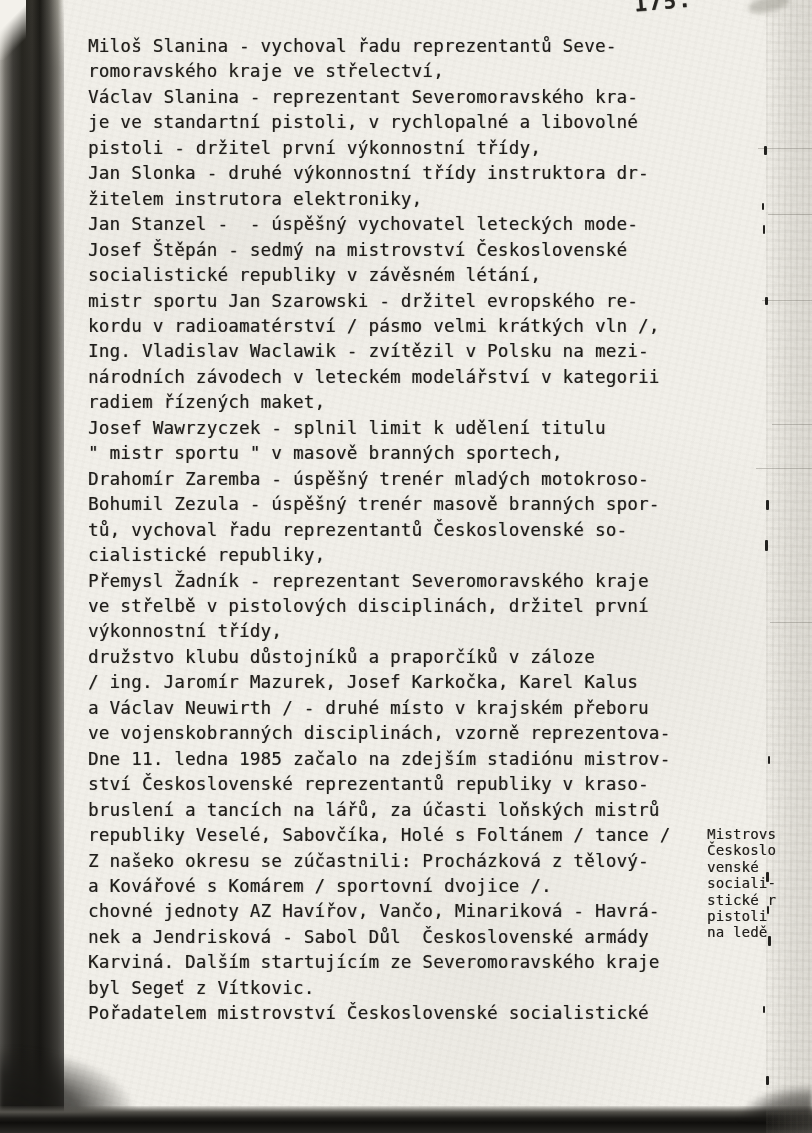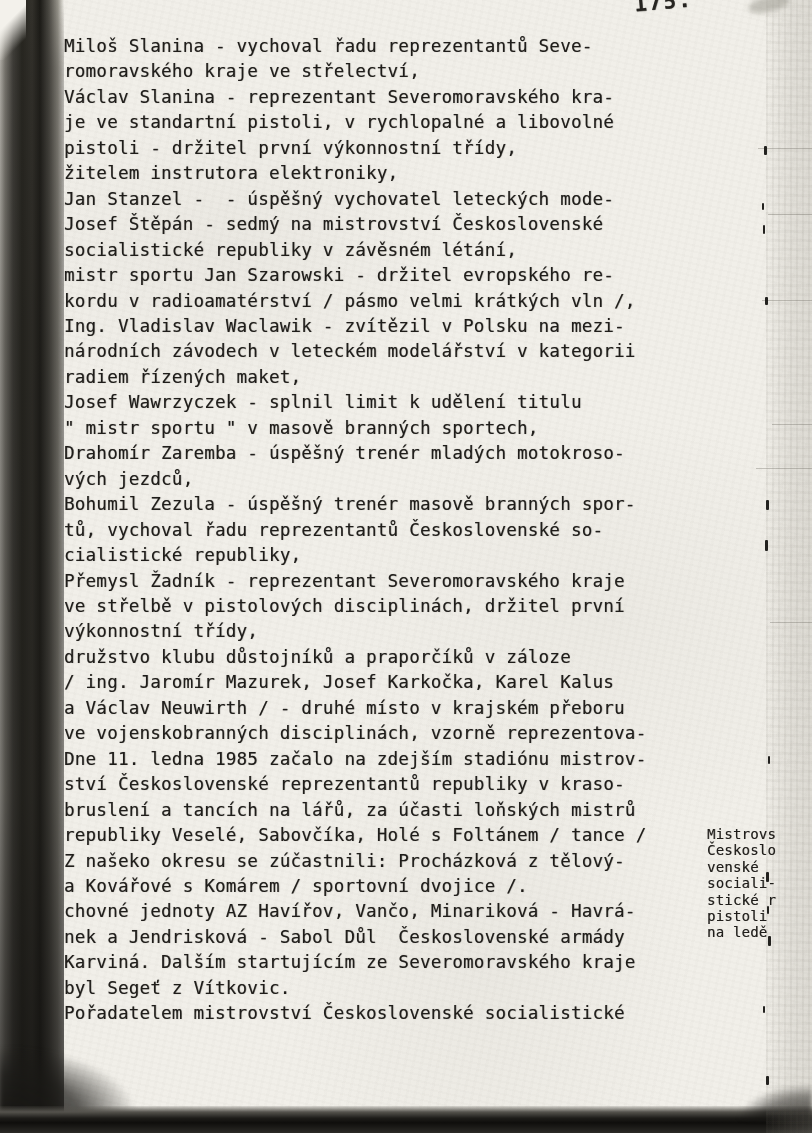--- a/index.html
+++ b/index.html
@@ -66,20 +66,21 @@
     position:absolute;left:634px;top:-10px;
     font-size:21px;font-weight:bold;color:#262420;
     transform:rotate(-5deg);letter-spacing:2px;
     text-shadow:.4px .4px .7px rgba(35,33,30,.6);
   }
   .body-text{
     position:absolute;left:64px;top:34px;width:600px;
     font-size:17.5px;line-height:25.45px;letter-spacing:.25px;
     color:#1f1d1a;
     text-shadow:.45px .35px .7px rgba(40,38,34,.55);
+    padding-left:24px;
   }
   .tline{white-space:pre;}
   .margin-note{
     position:absolute;left:675px;top:826px;width:130px;
     font-size:14px;line-height:16.4px;letter-spacing:.2px;
     color:#201e1b;
     text-shadow:.4px .3px .6px rgba(40,38,34,.5);
     margin-left:32px;
   }
   .mline{white-space:pre;}
@@ -119,33 +120,33 @@
   <div class="tick" style="left:766px;top:1076px;width:3px;height:9px;"></div>
 
   <div class="page-number">175.</div>
 
   <div class="body-text">
       <div class="tline">Miloš Slanina - vychoval řadu reprezentantů Seve-</div>
       <div class="tline">romoravského kraje ve střelectví,</div>
       <div class="tline">Václav Slanina - reprezentant Severomoravského kra-</div>
       <div class="tline">je ve standartní pistoli, v rychlopalné a libovolné</div>
       <div class="tline">pistoli - držitel první výkonnostní třídy,</div>
+      <div class="tline">Jan Slonka - druhé výkonnostní třídy instruktora dr-</div>
       <div class="tline">žitelem instrutora elektroniky,</div>
       <div class="tline">Jan Stanzel -  - úspěšný vychovatel leteckých mode-</div>
       <div class="tline">Josef Štěpán - sedmý na mistrovství Československé</div>
       <div class="tline">socialistické republiky v závěsném létání,</div>
       <div class="tline">mistr sportu Jan Szarowski - držitel evropského re-</div>
       <div class="tline">kordu v radioamatérství / pásmo velmi krátkých vln /,</div>
       <div class="tline">Ing. Vladislav Waclawik - zvítězil v Polsku na mezi-</div>
       <div class="tline">národních závodech v leteckém modelářství v kategorii</div>
       <div class="tline">radiem řízených maket,</div>
       <div class="tline">Josef Wawrzyczek - splnil limit k udělení titulu</div>
       <div class="tline">" mistr sportu " v masově branných sportech,</div>
       <div class="tline">Drahomír Zaremba - úspěšný trenér mladých motokroso-</div>
-      <div class="tline">vých jezdců,</div>
       <div class="tline">Bohumil Zezula - úspěšný trenér masově branných spor-</div>
       <div class="tline">tů, vychoval řadu reprezentantů Československé so-</div>
       <div class="tline">cialistické republiky,</div>
       <div class="tline">Přemysl Žadník - reprezentant Severomoravského kraje</div>
       <div class="tline">ve střelbě v pistolových disciplinách, držitel první</div>
       <div class="tline">výkonnostní třídy,</div>
       <div class="tline">družstvo klubu důstojníků a praporčíků v záloze</div>
       <div class="tline">/ ing. Jaromír Mazurek, Josef Karkočka, Karel Kalus</div>
       <div class="tline">a Václav Neuwirth / - druhé místo v krajském přeboru</div>
       <div class="tline">ve vojenskobranných disciplinách, vzorně reprezentova-</div>

